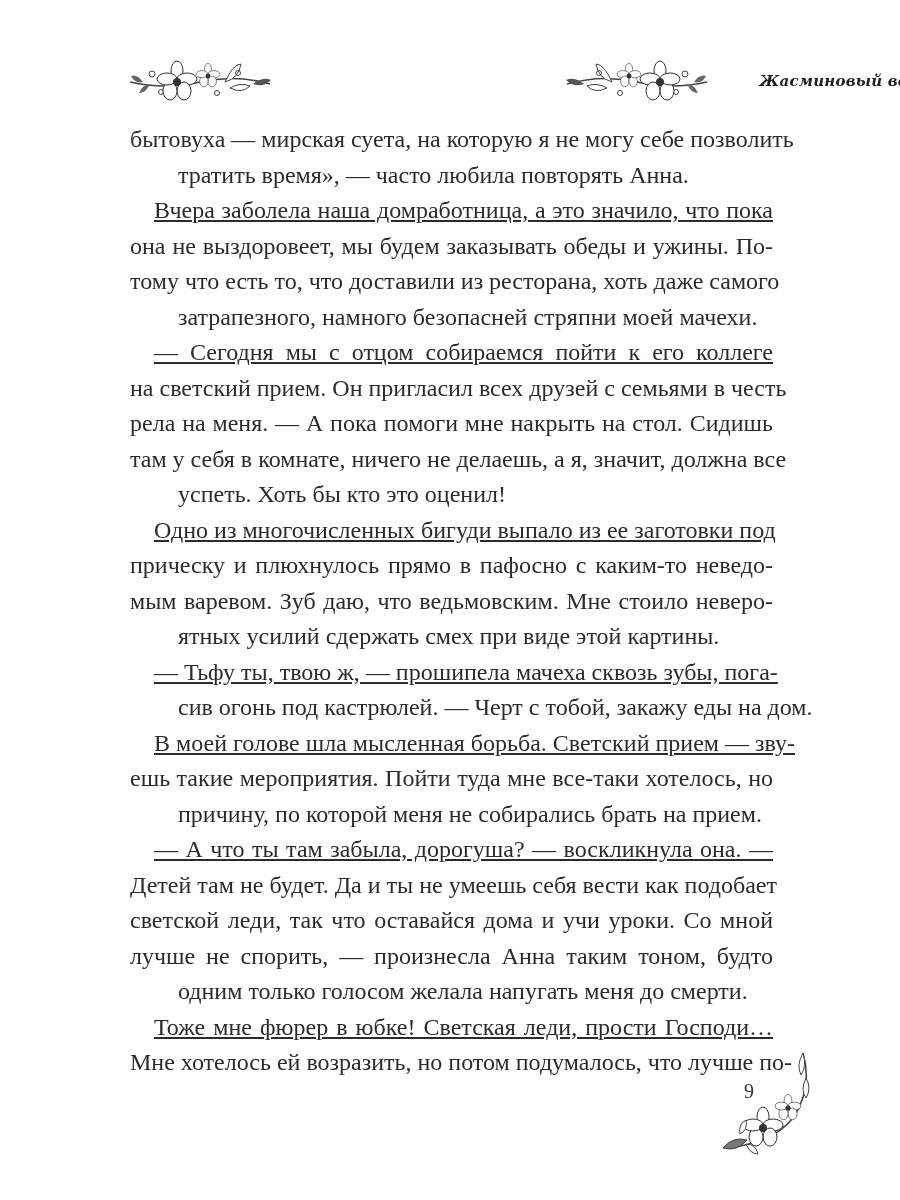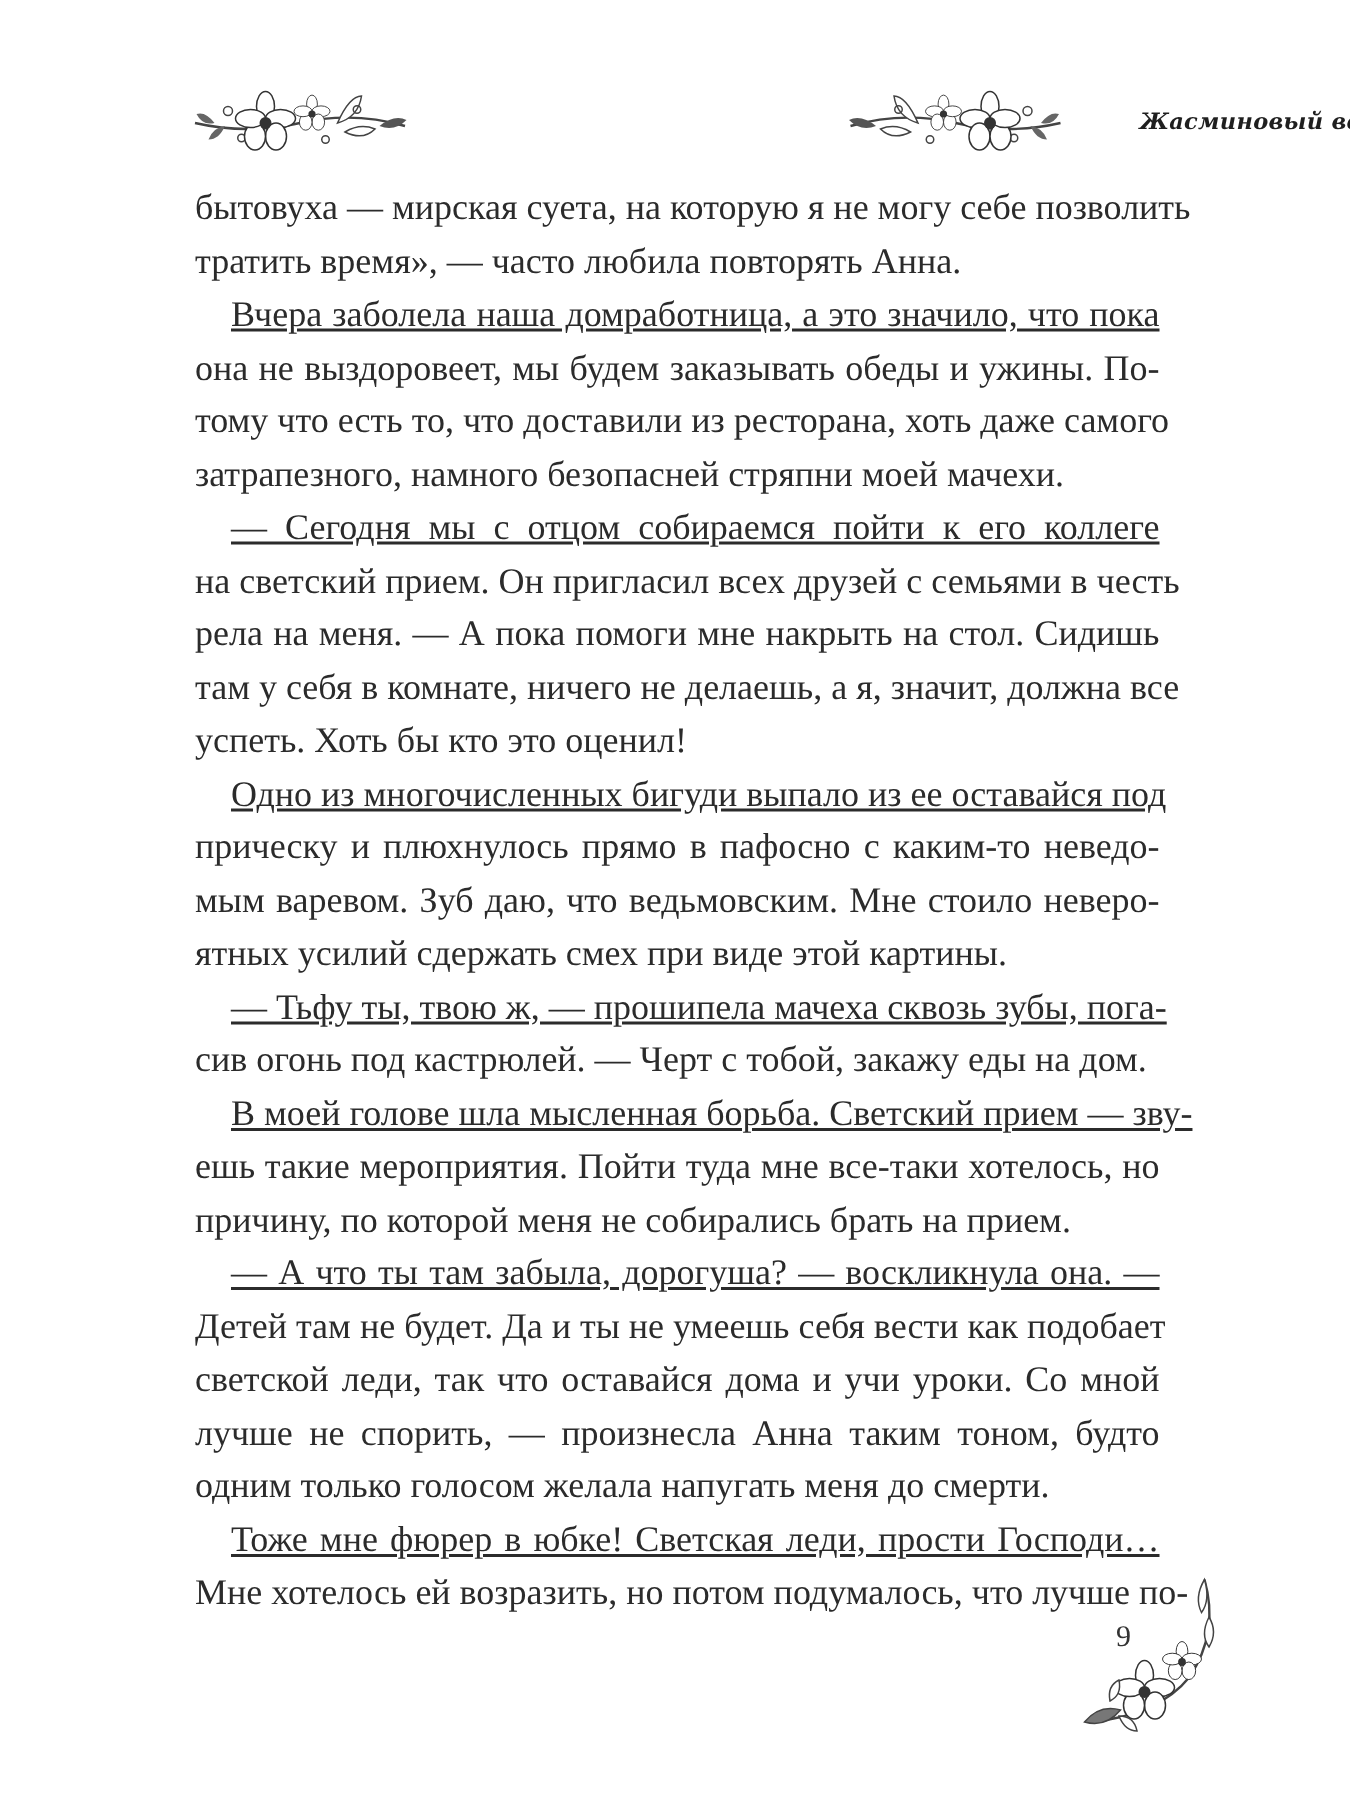--- a/index.html
+++ b/index.html
@@ -53,20 +53,21 @@
     .line {
       height: 35.5px;
       line-height: 35.5px;
       font-size: 24px;
       white-space: nowrap;
       text-align: justify;
       text-align-last: justify;
     }
     .line.last {
       text-align-last: left;
+      margin-left: 48px;
     }
     .line.indent {
       padding-left: 24px;
       text-decoration: underline;
     }
     .page-number {
       position: absolute;
       top: 1080px;
       left: 744px;
       font-size: 20px;
@@ -148,21 +149,21 @@
     <div class="line last">тратить время», — часто любила повторять Анна.</div>
     <div class="line indent">Вчера заболела наша домработница, а это значило, что пока</div>
     <div class="line">она не выздоровеет, мы будем заказывать обеды и ужины. По-</div>
     <div class="line">тому что есть то, что доставили из ресторана, хоть даже самого</div>
     <div class="line last">затрапезного, намного безопасней стряпни моей мачехи.</div>
     <div class="line indent">— Сегодня мы с отцом собираемся пойти к его коллеге</div>
     <div class="line">на светский прием. Он пригласил всех друзей с семьями в честь</div>
     <div class="line">рела на меня. — А пока помоги мне накрыть на стол. Сидишь</div>
     <div class="line">там у себя в комнате, ничего не делаешь, а я, значит, должна все</div>
     <div class="line last">успеть. Хоть бы кто это оценил!</div>
-    <div class="line indent">Одно из многочисленных бигуди выпало из ее оставайся под</div>
+    <div class="line indent">Одно из многочисленных бигуди выпало из ее заготовки под</div>
     <div class="line">прическу и плюхнулось прямо в пафосно с каким-то неведо-</div>
     <div class="line">мым варевом. Зуб даю, что ведьмовским. Мне стоило неверо-</div>
     <div class="line last">ятных усилий сдержать смех при виде этой картины.</div>
     <div class="line indent">— Тьфу ты, твою ж, — прошипела мачеха сквозь зубы, пога-</div>
     <div class="line last">сив огонь под кастрюлей. — Черт с тобой, закажу еды на дом.</div>
     <div class="line indent">В моей голове шла мысленная борьба. Светский прием — зву-</div>
     <div class="line">ешь такие мероприятия. Пойти туда мне все-таки хотелось, но</div>
     <div class="line last">причину, по которой меня не собирались брать на прием.</div>
     <div class="line indent">— А что ты там забыла, дорогуша? — воскликнула она. —</div>
     <div class="line">Детей там не будет. Да и ты не умеешь себя вести как подобает</div>

